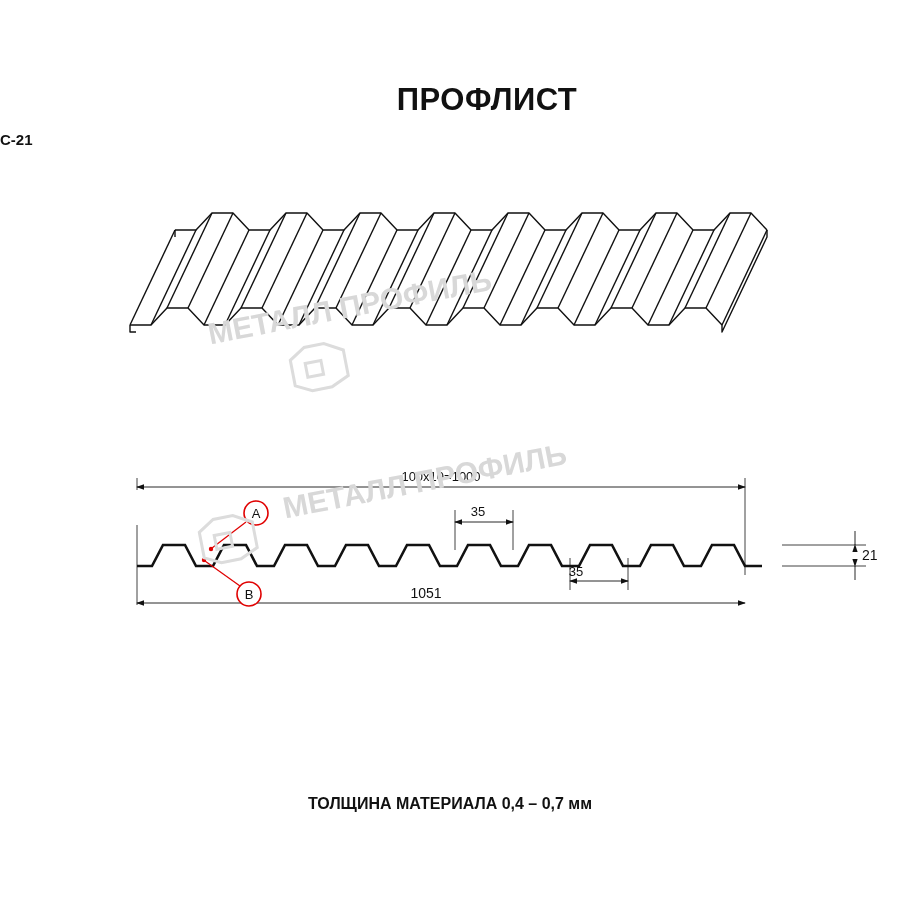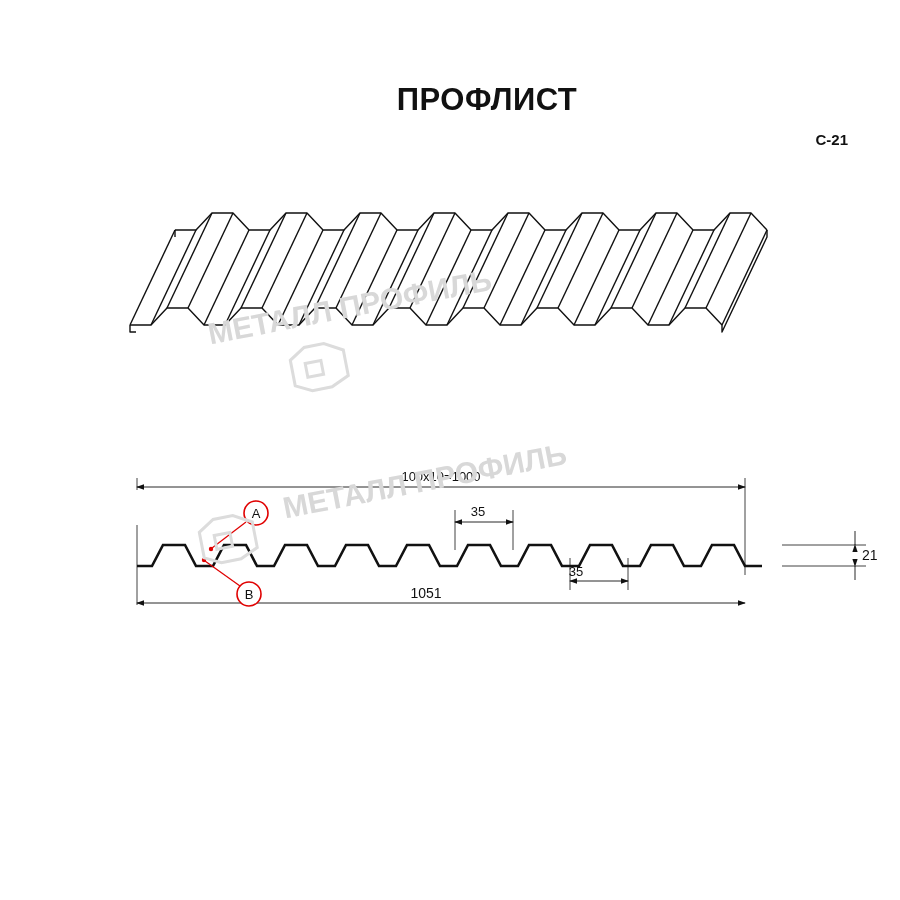--- a/index.html
+++ b/index.html
@@ -31,21 +31,21 @@
     font-weight: bold;
     letter-spacing: 0.5px;
     color: #111111;
     margin-left: 37px;
   }
   .subtitle {
     position: absolute;
     top: 131px;
     left: 0;
     width: 848px;
-    text-align: right;
+    text-align: left;
     font-size: 15px;
     font-weight: bold;
     color: #111111;
   }
   
   .footer-note {
     position: absolute;
     top: 795px;
     left: 0;
     width: 900px;
@@ -264,14 +264,15 @@
   <div class="wm wm2">МЕТАЛЛ ПРОФИЛЬ</div>
   <div class="wm-logo l2">
     <svg width="72" height="52" viewBox="0 0 72 52">
       <g fill="none" stroke="#dcdcdc" stroke-width="3">
         <path d="M4 40 L4 14 L20 4 L40 4 L58 14 L58 40 L40 48 L20 48 Z"></path>
         <path d="M18 34 L18 20 L34 20 L34 34 Z"></path>
       </g>
     </svg>
   </div>
 
+  <div class="footer-note">ТОЛЩИНА МАТЕРИАЛА 0,4 – 0,7 мм</div>
 
 </div>
 
 </body></html>

